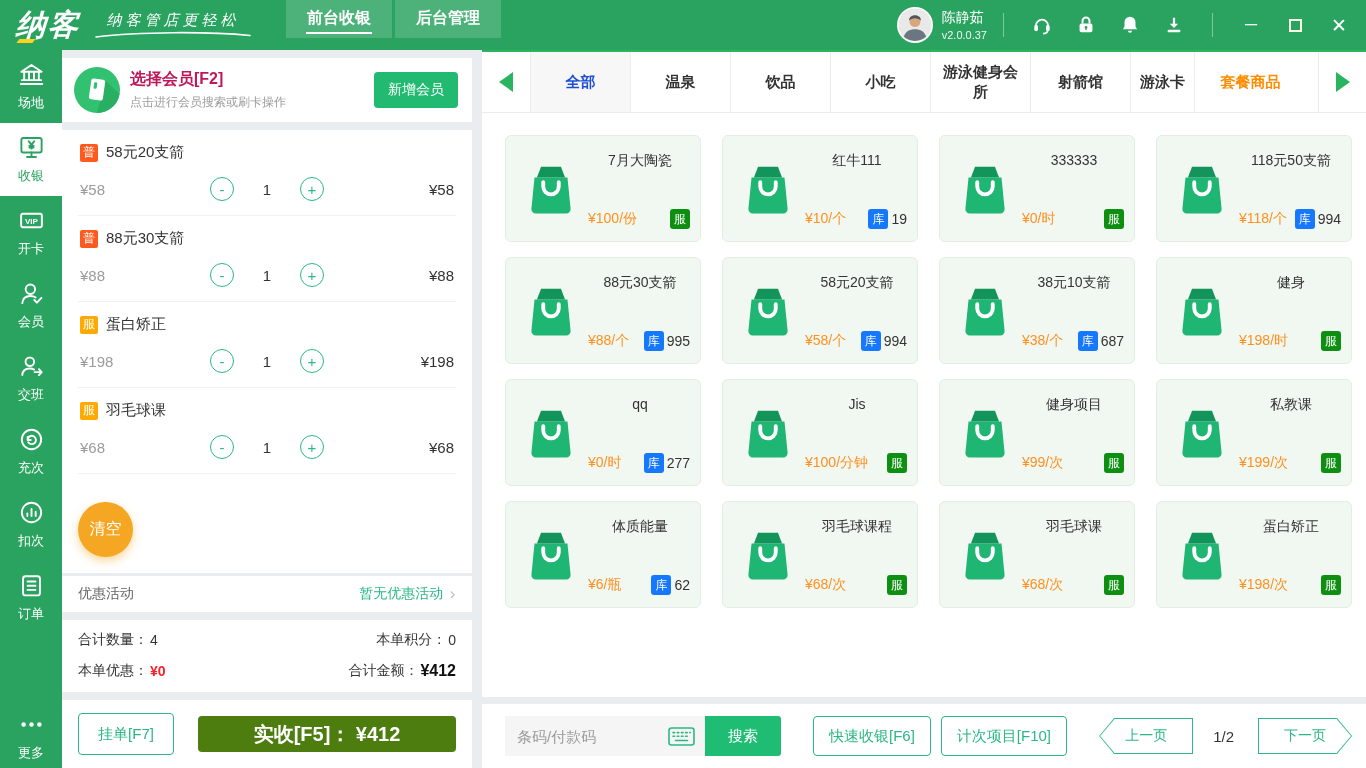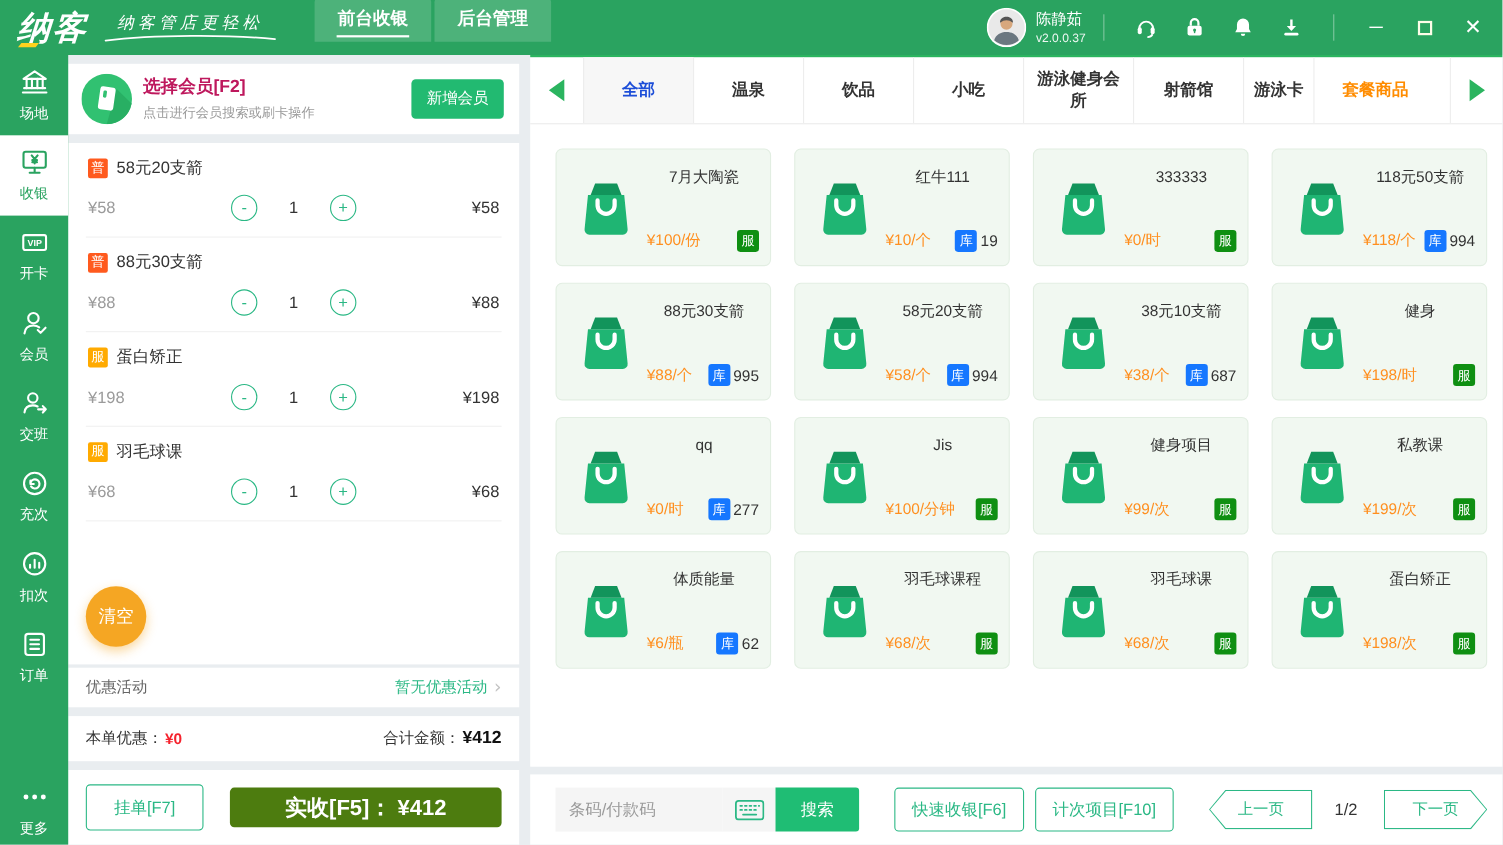--- a/index.html
+++ b/index.html
@@ -65,21 +65,21 @@
   .promo-chevron { color:#c3c3c3; font-size:17px; margin-left:6px; font-family:"DejaVu Sans",sans-serif; }
 
   .summary-section { margin-top:8px; background:#fff; padding:11px 16px 12px; }
   .sum-row { display:flex; align-items:center; justify-content:space-between; font-size:14px; color:#333; }
   .sum-row + .sum-row { margin-top:13px; }
   .sum-pair { display:flex; align-items:center; gap:2px; }
   .sum-discount { color:#f5222d; font-weight:bold; }
   .sum-total { color:#111; font-weight:bold; font-size:16px; }
 
   .footer-section { margin-top:8px; background:#fff; height:68px; display:flex; align-items:center; padding:0 16px; gap:24px; }
-  .hold-btn { width:107px; height:42px; background:#fff; border:1px solid #2bb885; border-radius:4px; color:#2bb885; font-size:15px; cursor:pointer; }
+  .hold-btn { width:96px; height:42px; background:#fff; border:1px solid #2bb885; border-radius:4px; color:#2bb885; font-size:15px; cursor:pointer; }
   .checkout-btn { flex:1; height:36px; background:#4d7c0f; border:none; border-radius:4px; color:#fff; font-size:20px; font-weight:bold; cursor:pointer; }
 
   
   .right-panel { position:absolute; left:482px; top:50px; right:0; bottom:0; display:flex; flex-direction:column; }
   .category-bar { height:62px; background:#fff; border-top:2px solid #2bb45f; display:flex; align-items:stretch; }
   .cat-arrow { width:48px; display:flex; align-items:center; justify-content:center; cursor:pointer; }
   .tri-left { width:0; height:0; border-top:10px solid transparent; border-bottom:10px solid transparent; border-right:14px solid #2bb45f; }
   .tri-right { width:0; height:0; border-top:10px solid transparent; border-bottom:10px solid transparent; border-left:14px solid #2bb45f; }
   .cat-tab { width:100px; display:flex; align-items:center; justify-content:center; text-align:center; font-size:15px; font-weight:bold; color:#333; border-left:1px solid #ededed; cursor:pointer; padding:0 6px; line-height:1.35; }
   .cat-tab.active { background:#f7f7f7; color:#1d4ed8; }
@@ -346,20 +346,30 @@
 
   <div class="promo-row">
     <span class="promo-label">优惠活动</span>
     <span class="promo-value">暂无优惠活动</span>
     <span class="promo-chevron">›</span>
   </div>
 
   <div class="summary-section">
     <div class="sum-row">
       <span class="sum-pair">
+        <span>合计数量：</span>
+        <span>4</span>
+      </span>
+      <span class="sum-pair">
+        <span>本单积分：</span>
+        <span>0</span>
+      </span>
+    </div>
+    <div class="sum-row">
+      <span class="sum-pair">
         <span>本单优惠：</span>
         <span class="sum-discount">¥0</span>
       </span>
       <span class="sum-pair">
         <span>合计金额：</span>
         <span class="sum-total">¥412</span>
       </span>
     </div>
   </div>
 

